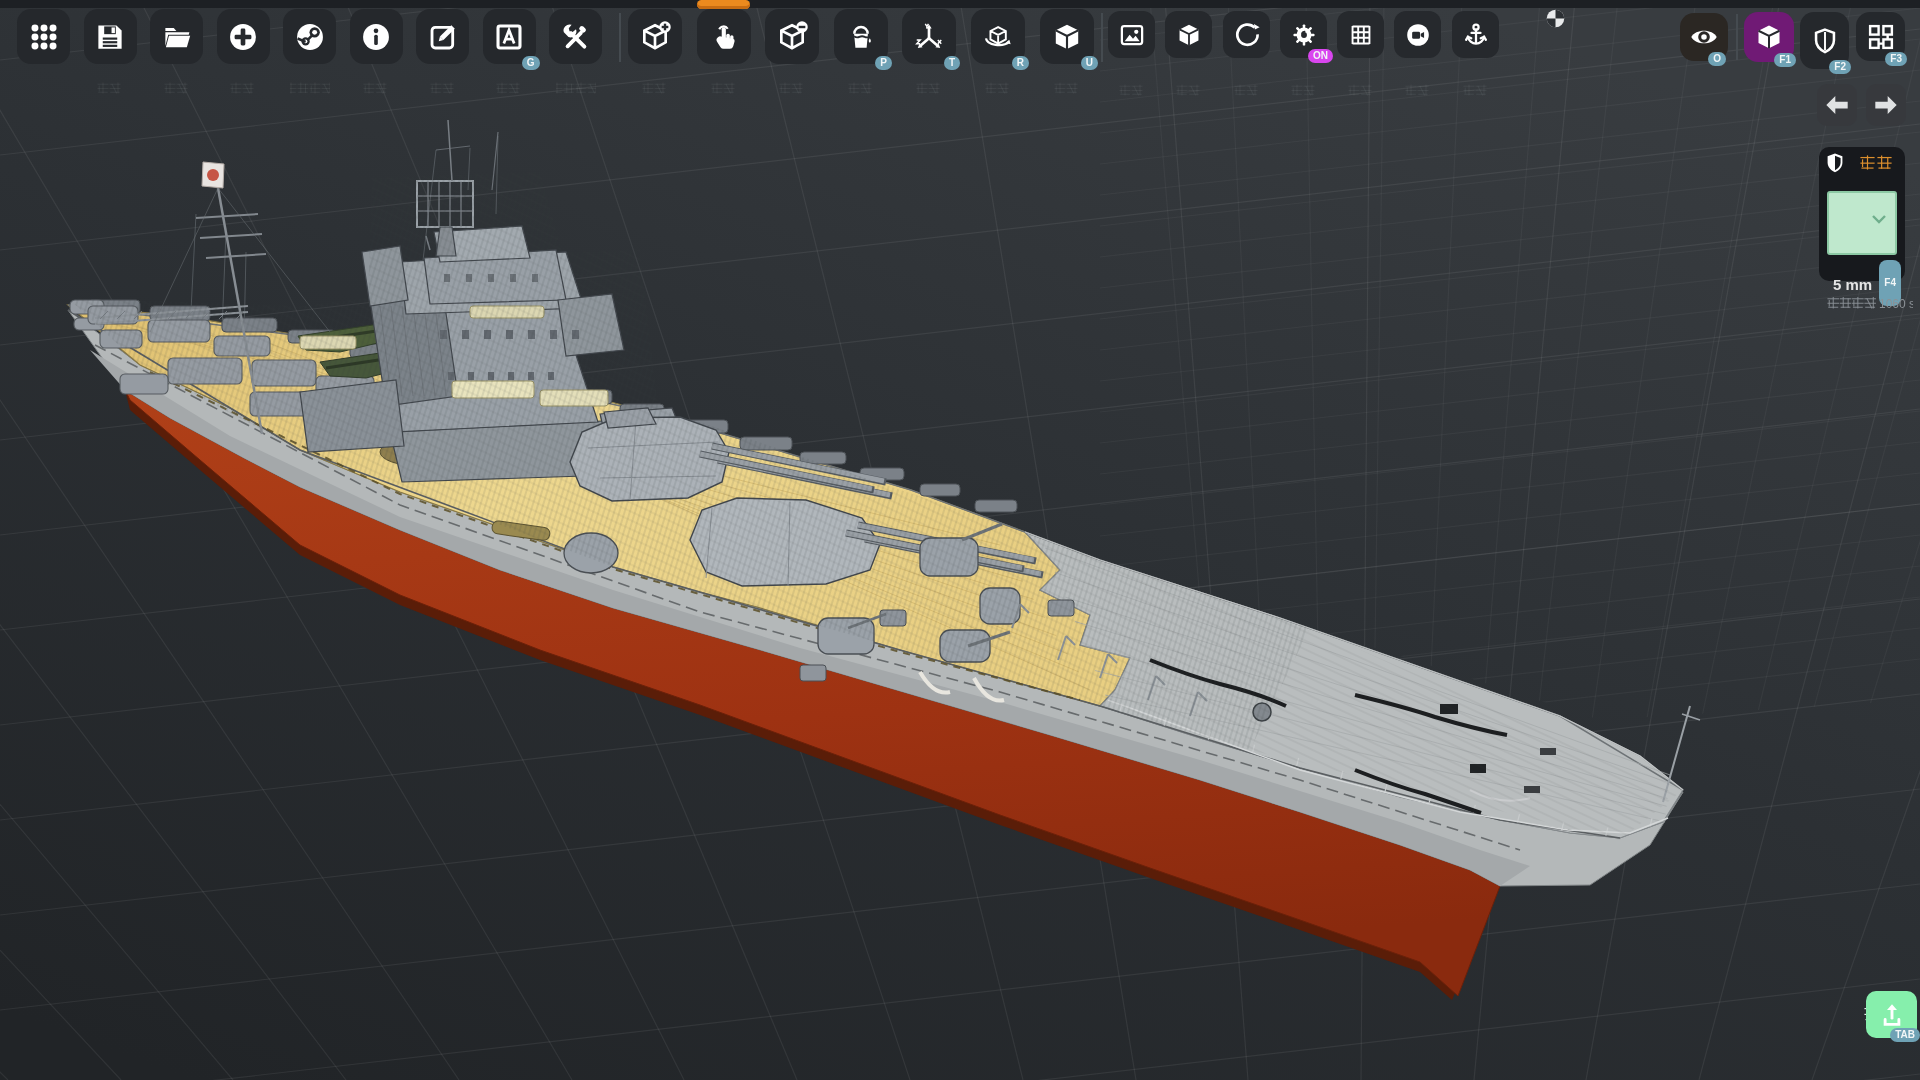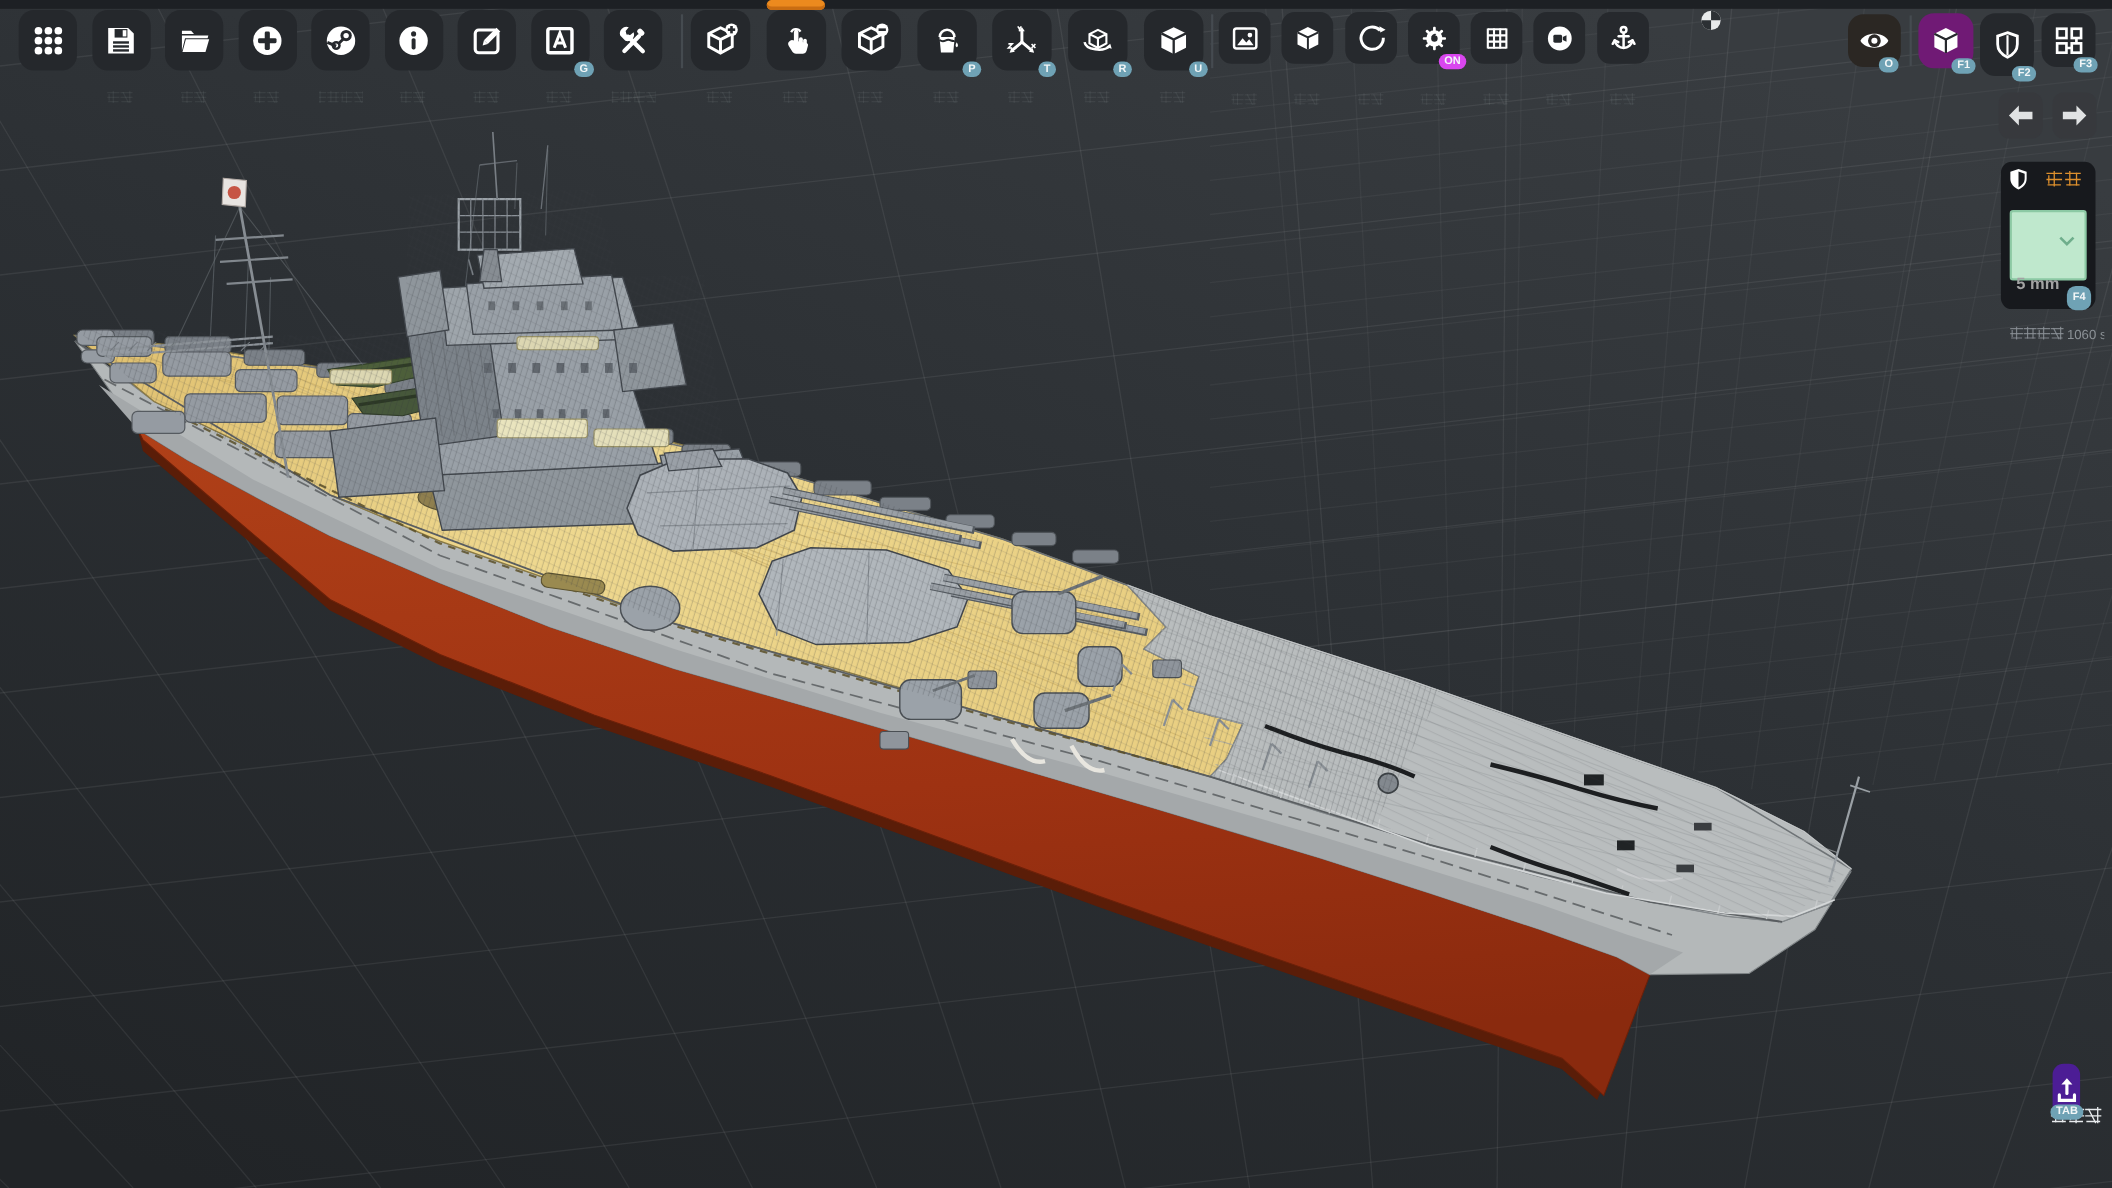--- a/index.html
+++ b/index.html
@@ -1005,22 +1005,22 @@
             <line x1="18" y1="8.15" x2="31" y2="8.15"></line>
             <line x1="19.04" y1="13.09" x2="29.96" y2="13.09"></line>
             <line x1="21.64" y1="1" x2="21.64" y2="13.09"></line>
             <line x1="27.75" y1="2.56" x2="27.75" y2="13.09"></line>
           </g>
         </svg>
         <div style="position:absolute;left:8px;top:44px;width:66px;height:60px;background:#bfe8cd;border:2px solid #8cc9a4;border-radius:3px"></div>
         <svg style="position:absolute;left:52px;top:66px" width="16" height="12" viewBox="0 0 16 12">
           <path d="M2,3 l6,6 l6,-6" stroke="#6fae8c" stroke-width="2.4" fill="none"></path>
         </svg>
-        <div style="position:absolute;left:14px;top:103px;font:bold 15px 'Liberation Sans';color:#a3a3a3">5 mm</div>
-        <div style="position:absolute;right:4px;top:113px;font:bold 10px 'Liberation Sans';color:#f2f6f7;background:#6fa2b5;border-radius:8px;padding:4px 5px;height:14px;line-height:14px">F4</div>
+        <div style="position:absolute;left:14px;top:129px;font:bold 15px 'Liberation Sans';color:#e5e5e5">5 mm</div>
+        <div style="position:absolute;right:4px;top:113px;font:bold 10px 'Liberation Sans';color:#f2f6f7;background:#6fa2b5;border-radius:8px;padding:16px 5px;height:14px;line-height:14px">F4</div>
       </div>
 <svg style="position:absolute;left:1827px;top:296px" width="86" height="14" viewBox="0 0 86 14">
         <g stroke="#8b9196" stroke-opacity="0.85" stroke-width="1.1" stroke-linecap="square">
           <line x1="1.0" y1="2.76" x2="11.5" y2="2.76"></line>
           <line x1="1.0" y1="7.275" x2="11.5" y2="7.275"></line>
           <line x1="1.8399999999999999" y1="11.265" x2="10.66" y2="11.265"></line>
           <line x1="6.25" y1="1.5" x2="6.25" y2="12.0"></line>
           <line x1="2.26" y1="4.65" x2="2.26" y2="9.9"></line>
         </g>
         <g stroke="#8b9196" stroke-opacity="0.85" stroke-width="1.1" stroke-linecap="square">
@@ -1062,21 +1062,21 @@
           <line x1="18.220000000000002" y1="5.05" x2="18.220000000000002" y2="11.8"></line>
         </g>
         <g stroke="#e8ebed" stroke-opacity="1" stroke-width="1.2" stroke-linecap="square">
           <line x1="32.2" y1="2.62" x2="45.7" y2="2.62"></line>
           <line x1="32.2" y1="8.425" x2="45.7" y2="8.425"></line>
           <line x1="33.28" y1="13.555000000000001" x2="44.620000000000005" y2="13.555000000000001"></line>
           <line x1="34.900000000000006" y1="2.62" x2="40.975" y2="14.5"></line>
           <line x1="43.0" y1="1" x2="43.0" y2="14.5"></line>
         </g>
       </svg>
-      <div style="position:absolute;left:1866px;top:967px;width:25px;height:47px;background:#4c1d95;border-radius:10px">
+      <div style="position:absolute;left:1866px;top:991px;width:51px;height:47px;background:#86efac;border-radius:10px">
         <svg style="position:absolute;left:50%;top:50%;transform:translate(-50%,-50%)" width="30" height="30" viewBox="0 0 24 24">
           <g stroke="#ffffff" stroke-width="2.3" fill="none" stroke-linecap="round">
             <path d="M6.5,15.5 v4 h11 v-4"></path>
             <line x1="12" y1="14.5" x2="12" y2="6"></line>
           </g>
           <path d="M12,3.4 l-4,4.6 h8 z" fill="#ffffff"></path>
         </svg>
         <span class="bdg" style="position:absolute;right:-3px;bottom:-4px">TAB</span>
       </div>
     </div>

